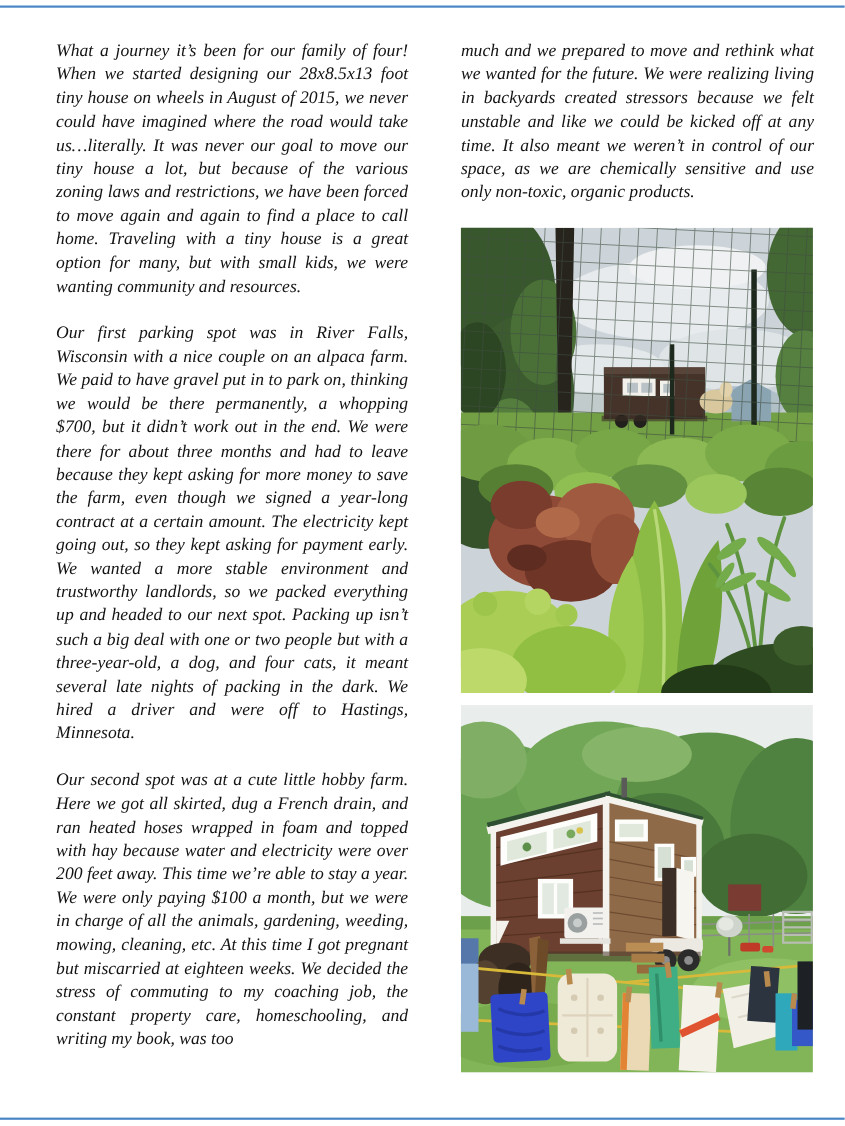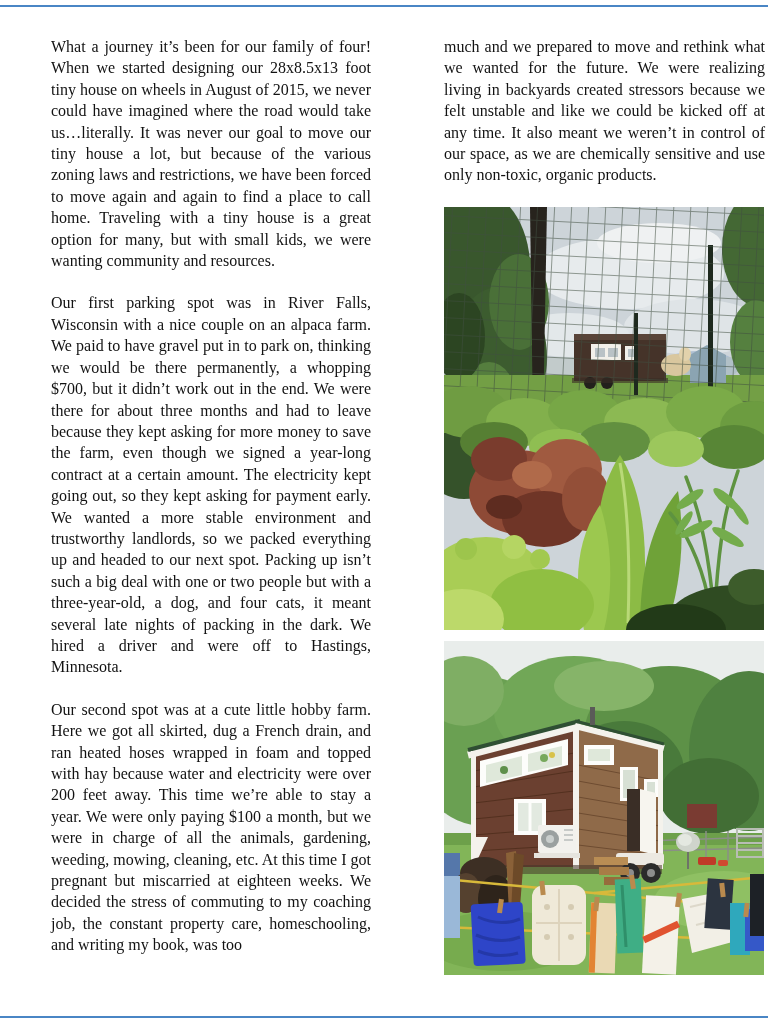--- a/index.html
+++ b/index.html
@@ -10,23 +10,23 @@
   }
   .page{position:relative;width:768px;height:1024px;overflow:hidden;background:#fff;}
   .rule{position:absolute;left:0;width:768px;height:2px;background:#4a86c5;}
   .rule-top{top:5px;}
   .rule-bottom{top:1016px;}
   .col{
     position:absolute;top:36px;
     font-size:16px;line-height:21.4px;color:#121212;
     text-align:justify;text-justify:inter-word;
   }
-  .col p{margin:0 0 21px 0;}
+  .col p{margin:0 0 21px 0;font-style:italic;}
   .col-left{left:51px;width:320px;}
-  .col-right{left:407px;width:321px;padding-left:37px;}
+  .col-right{left:382px;width:321px;padding-left:37px;}
   figure{margin:0;display:block;}
   .photo{display:block;width:320px;}
   .photo-garden{height:423px;margin-top:12px;}
   .photo-house{height:334px;margin-top:11px;}
   .photo svg{display:block;width:100%;height:100%;}
 </style>
 </head>
 <body style="background: rgb(255, 255, 255);">
 
 <div class="page">

